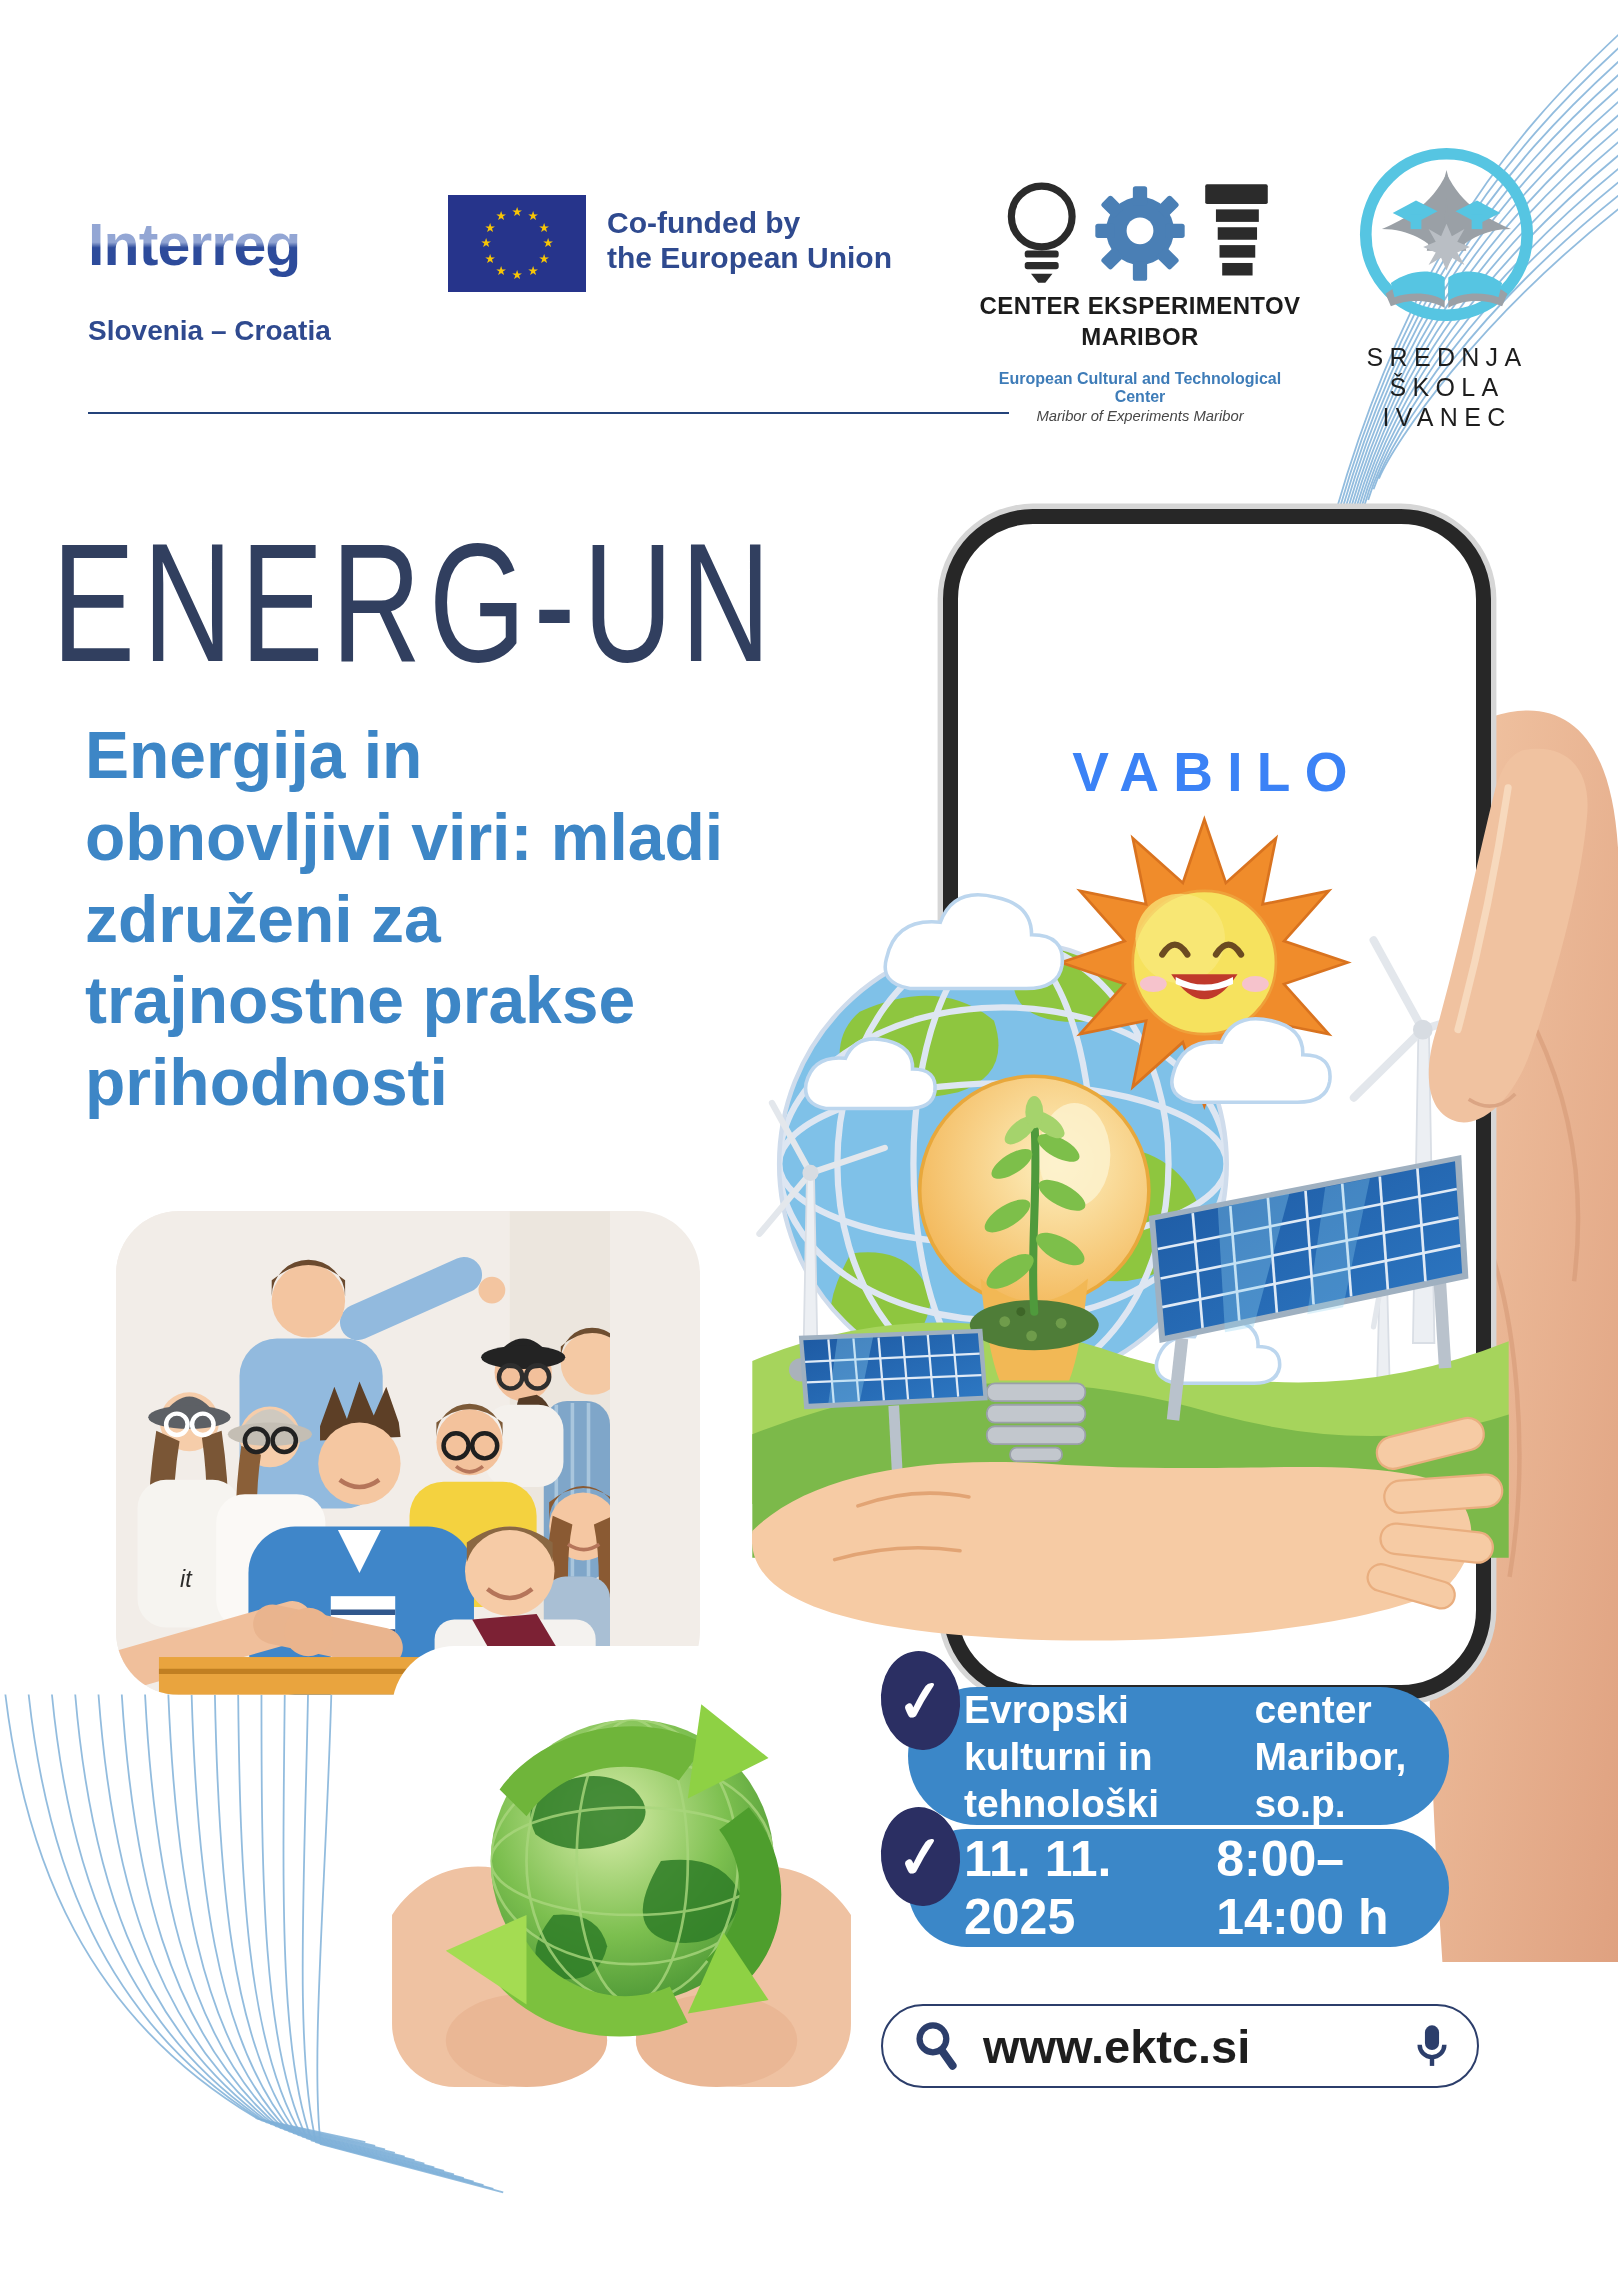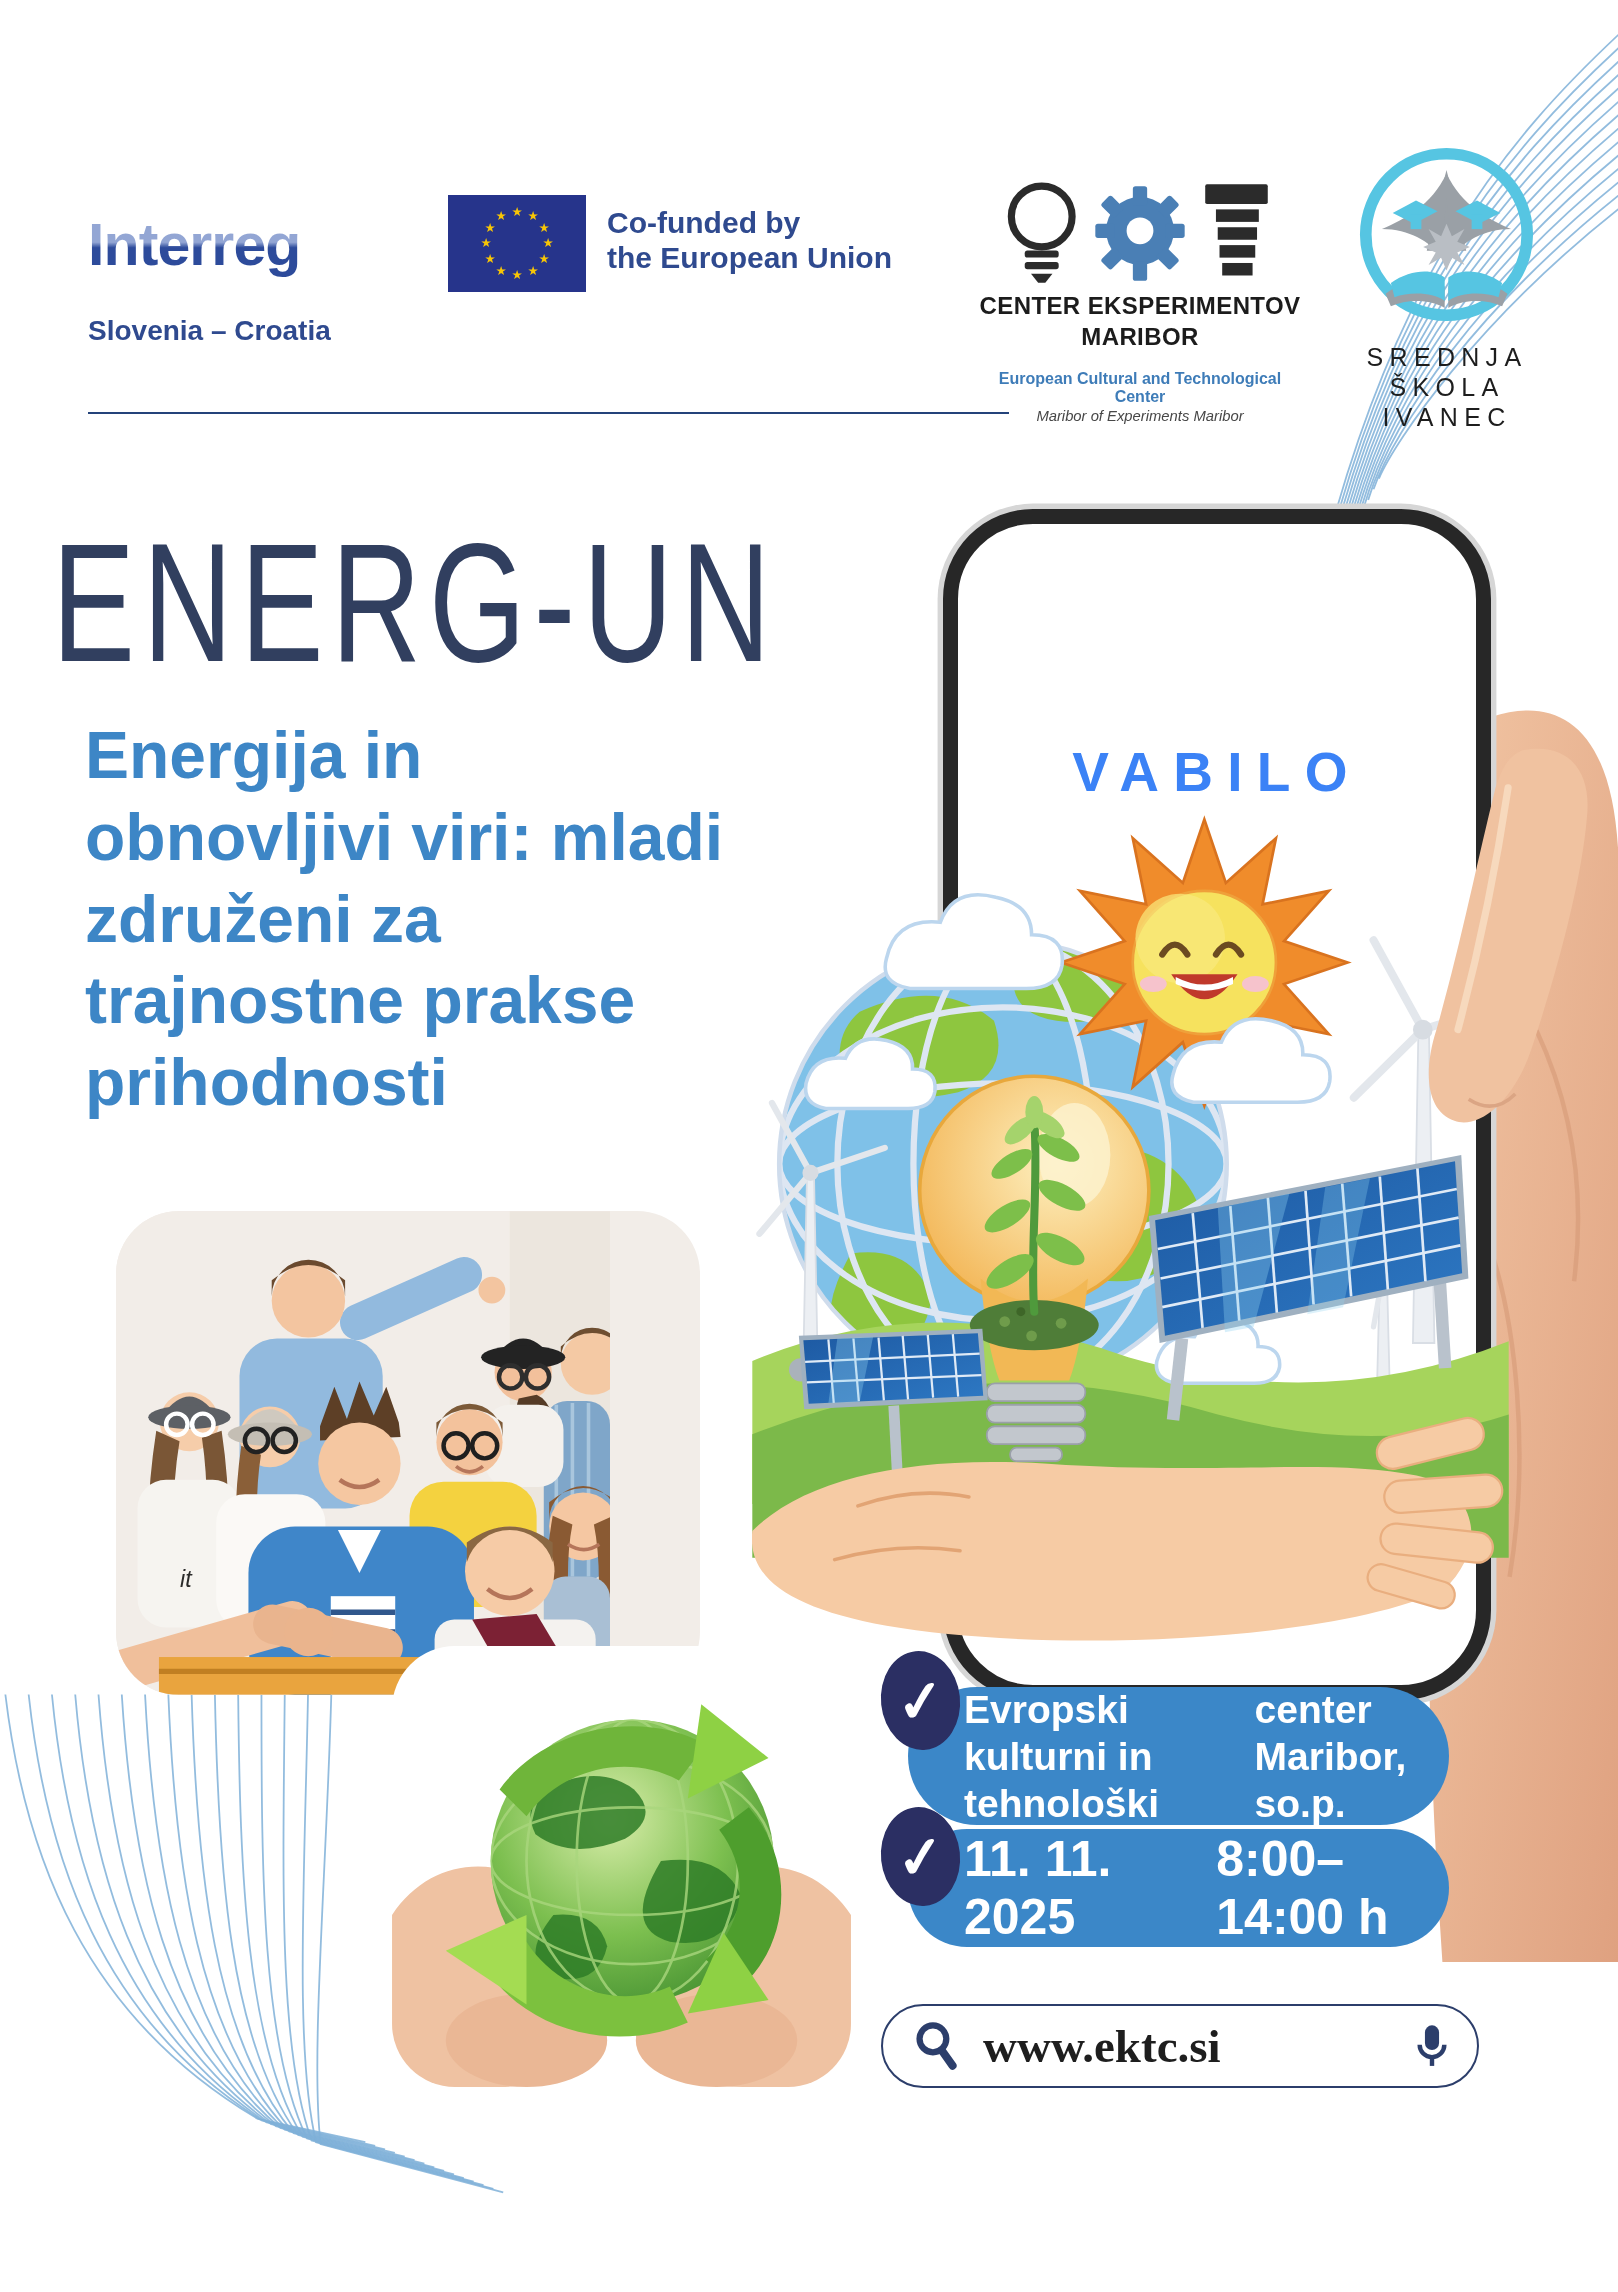--- a/index.html
+++ b/index.html
@@ -42,21 +42,21 @@
   .check-badge{width:79px;height:99px;border-radius:50%;background:#2b2f63;color:#fff;
     display:flex;align-items:center;justify-content:center;font-size:57px;font-weight:bold;transform:rotate(-6deg);}
   .badge1{left:881px;top:1651px;}
   .badge2{left:881px;top:1807px;}
   .info-pill{background:#3b87c8;color:#fff;display:flex;flex-direction:row;justify-content:center;}
   .pill1{left:908px;top:1687px;width:541px;height:138px;border-radius:69px;padding-left:56px;box-sizing:border-box;
     font-size:39px;font-weight:bold;line-height:1.2;}
   .pill2{left:908px;top:1829px;width:541px;height:118px;border-radius:59px;padding-left:56px;box-sizing:border-box;
     font-size:50px;font-weight:bold;flex-direction:row;align-items:center;justify-content:flex-start;gap:41px;}
   .search-bar{left:881px;top:2004px;width:598px;height:84px;border:2.7px solid #2c3e6b;border-radius:45px;
-    background:#fff;display:flex;align-items:center;box-sizing:border-box;padding:12px 30px;font-family:Liberation Serif, serif;}
+    background:#fff;display:flex;align-items:center;box-sizing:border-box;padding:12px 30px;}
   .search-url{font-size:47px;font-weight:bold;color:#1e1e1e;margin-left:23px;flex:1;}
 
   
   .group-photo{left:116px;top:1211px;width:584px;height:484px;border-radius:63px;overflow:hidden;background:#f2ede8;}
   .globe-hands-photo{left:392px;top:1646px;width:459px;height:441px;border-radius:63px;overflow:hidden;background:#ffffff;}
 
   .z0{z-index:0}.z1{z-index:1}.z2{z-index:2}.z3{z-index:3}.z4{z-index:4}.z5{z-index:5}.z6{z-index:6}
 </style>
 </head>
 <body>

